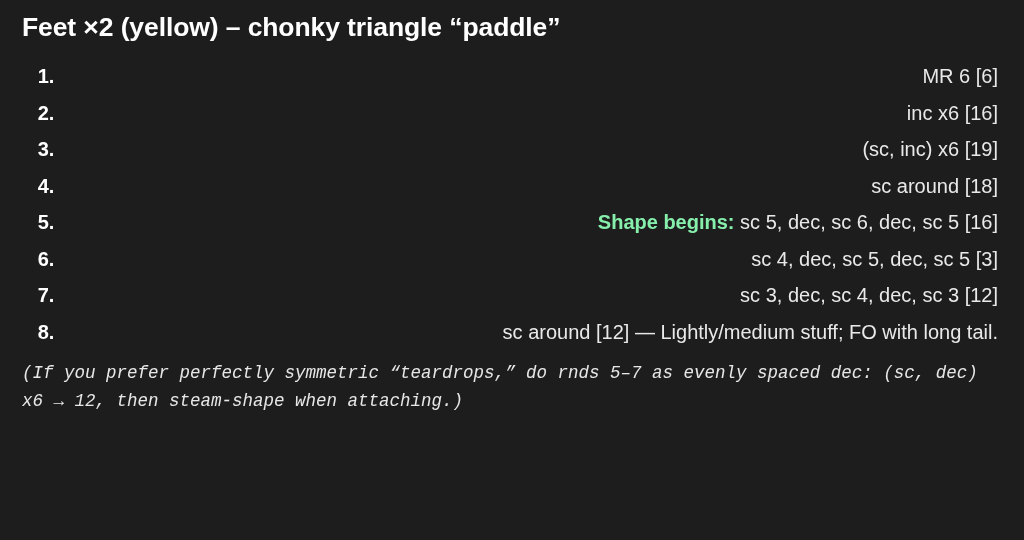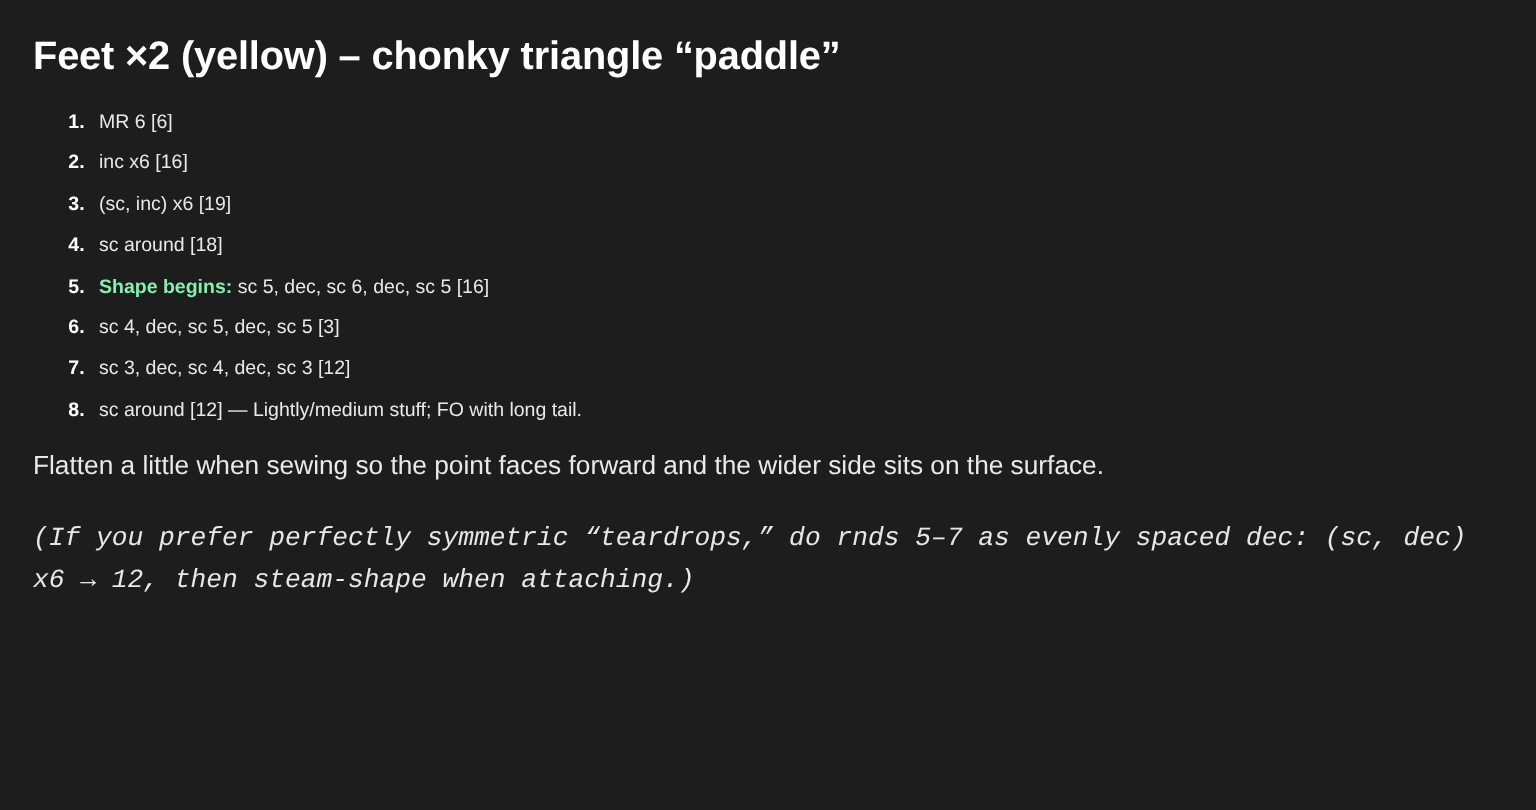--- a/index.html
+++ b/index.html
@@ -11,40 +11,41 @@
     height: 540px;
     background: #1d1d1d;
     color: #ececec;
     font-family: "Liberation Sans", sans-serif;
     overflow: hidden;
   }
   .page {
     box-sizing: border-box;
     width: 1024px;
     height: 540px;
-    padding: 18px 26px 10px 22px;
+    padding: 8px 26px 10px 22px;
   }
   .title {
     font-size: 26.5px;
     font-weight: bold;
     letter-spacing: -0.1px;
     margin: 4px 0 20px 0;
     color: #ffffff;
   }
   .intro {
     font-size: 17.5px;
     line-height: 1.45;
     margin: 0 0 12px 0;
     color: #e9e9e9;
   }
   ol.rounds {
     margin: 0 0 14px 0;
     padding: 0 0 0 38px;
     list-style: decimal;
-    font-size: 13px;
+    font-size: 20px;
+    text-align: right;
   }
   ol.rounds li {
     margin: 0 0 10.5px 0;
     padding-left: 6px;
     line-height: 1.3;
     color: #e9e9e9;
   }
   ol.rounds li::marker {
     font-weight: bold;
     color: #ffffff;
@@ -81,17 +82,16 @@
     <li><span class="lead"></span><span>MR 6 [6]</span></li>
     <li><span class="lead"></span><span>inc x6 [16]</span></li>
     <li><span class="lead"></span><span>(sc, inc) x6 [19]</span></li>
     <li><span class="lead"></span><span>sc around [18]</span></li>
     <li><span class="lead">Shape begins:</span> <span>sc 5, dec, sc 6, dec, sc 5 [16]</span></li>
     <li><span class="lead"></span><span>sc 4, dec, sc 5, dec, sc 5 [3]</span></li>
     <li><span class="lead"></span><span>sc 3, dec, sc 4, dec, sc 3 [12]</span></li>
     <li><span class="lead"></span><span>sc around [12] — Lightly/medium stuff; FO with long tail.</span></li>
   </ol>
 
-  <p class="closing">Flatten a little when sewing so the point faces forward and the wider side sits on the surface.</p>
 
   <p class="note">(If you prefer perfectly symmetric “teardrops,” do rnds 5–7 as evenly spaced dec: (sc, dec) x6 → 12, then steam-shape when attaching.)</p>
 
 </div>
 
 </body></html>

